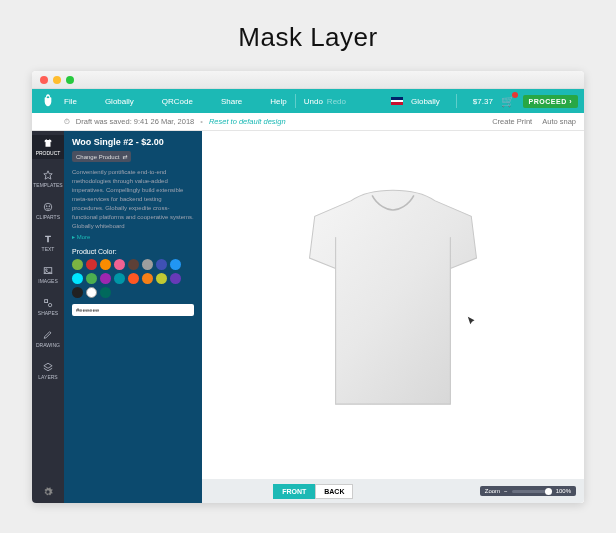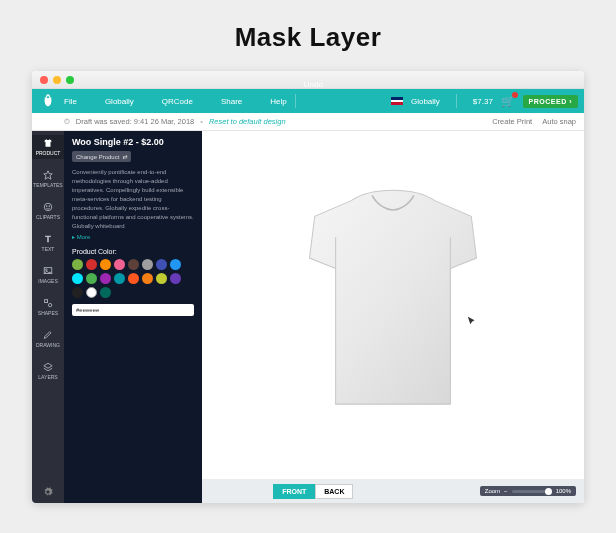--- a/index.html
+++ b/index.html
@@ -1,45 +1,45 @@
 <!DOCTYPE html>
 <html><head>
 <meta charset="utf-8">
 <style>
   * { margin: 0; padding: 0; box-sizing: border-box; font-family: -apple-system, BlinkMacSystemFont, "Segoe UI", Arial, sans-serif; }
   body { background: #eeeeee; width: 616px; height: 533px; overflow: hidden; }
-  .page-title { text-align: center; font-size: 26px; font-weight: 700; color: #111; padding: 22px 0 18px; letter-spacing: 0.5px; }
+  .page-title { text-align: center; font-size: 26px; font-weight: 400; color: #111; padding: 22px 0 18px; letter-spacing: 0.5px; }
   .window { margin: 0 32px; background: #fff; border-radius: 4px; box-shadow: 0 2px 10px rgba(0,0,0,0.15); overflow: hidden; }
   .titlebar { height: 18px; background: linear-gradient(#f5f5f5,#e8e8e8); display: flex; align-items: center; padding: 0 8px; gap: 5px; border-bottom: 1px solid #ddd; }
   .dot { width: 8px; height: 8px; border-radius: 50%; }
   .dot.r { background: #ff5f56; } .dot.y { background: #ffbd2e; } .dot.g { background: #27c93f; }
   .topbar { background: #1cb9b5; height: 24px; display: flex; align-items: center; color: #fff; font-size: 8px; }
   .logo-box { width: 32px; display: flex; align-items: center; justify-content: center; }
   .logo-box svg { width: 16px; height: 16px; }
   .menus { display: flex; gap: 28px; justify-content: center; }
   .menus span { cursor: pointer; }
   .sep { width: 1px; height: 14px; background: rgba(255,255,255,0.3); margin: 0 8px; }
-  .undo-redo { display: flex; gap: 24px; flex-direction: column; }
+  .undo-redo { display: flex; gap: 4px; }
   .undo-redo .redo { opacity: 0.5; }
   .top-right { margin-left: auto; display: flex; align-items: center; gap: 8px; padding-right: 6px; }
   .flag { width: 12px; height: 8px; background: linear-gradient(#012169 33%, #fff 33% 66%, #c8102e 66%); display: inline-block; }
   .cart { position: relative; font-size: 11px; }
   .badge { position: absolute; top: -3px; right: -3px; width: 6px; height: 6px; background: #e53935; border-radius: 50%; }
   .proceed { background: #28a745; color: #fff; font-size: 7px; padding: 3px 6px; border-radius: 2px; font-weight: 700; letter-spacing: 0.5px; }
   .toolbar2 { height: 18px; background: #fff; border-bottom: 1px solid #e5e5e5; display: flex; align-items: center; font-size: 7.5px; color: #777; padding-left: 32px; gap: 6px; }
   .toolbar2 .tb2-right { margin-left: auto; display: flex; gap: 10px; padding-right: 8px; }
   .reset-link { color: #1cb9b5; font-style: italic; }
   .dot-sep { color: #bbb; }
   .body { display: flex; height: 372px; background: #fff; }
   .sidebar { width: 32px; background: #2c2f3a; display: flex; flex-direction: column; align-items: center; padding-top: 4px; gap: 8px; }
   .sb-item { color: #b8bcc8; font-size: 5px; text-align: center; width: 100%; padding: 3px 0; cursor: pointer; display: flex; flex-direction: column; align-items: center; gap: 2px; }
   .sb-item.active { background: #1f222b; color: #fff; }
   .sb-item svg, .sb-item .ic { width: 10px; height: 10px; }
   .sb-gear { margin-top: auto; padding: 6px 0; color: #888; }
-  .panel { width: 138px; background: #0f172a; color: #ccc; font-size: 7px; padding: 6px 8px; display: flex; flex-direction: column; }
+  .panel { width: 138px; background: #0c4a6e; color: #ccc; font-size: 7px; padding: 6px 8px; display: flex; flex-direction: column; }
   .panel-title { color: #fff; font-size: 9px; font-weight: 600; }
   .change-btn { background: #4a5060; color: #ddd; font-size: 6px; padding: 2px 4px; display: inline-flex; align-items: center; gap: 3px; margin: 4px 0 6px; border-radius: 2px; width: fit-content; }
   .desc { font-size: 6px; line-height: 1.5; color: #9ea3b0; }
   .more { color: #1cb9b5; font-size: 6px; margin-top: 2px; }
   .more::before { content: "▸ "; }
   .pc-label { font-size: 7px; color: #fff; margin-top: 8px; margin-bottom: 4px; }
   .swatches { display: flex; flex-wrap: wrap; gap: 3px; }
   .sw { width: 11px; height: 11px; border-radius: 50%; cursor: pointer; }
   .hex-input { margin-top: 6px; background: #fff; color: #333; font-size: 6px; padding: 3px 4px; border-radius: 2px; }
   .canvas { flex: 1; display: flex; flex-direction: column; background: #fff; position: relative; }

